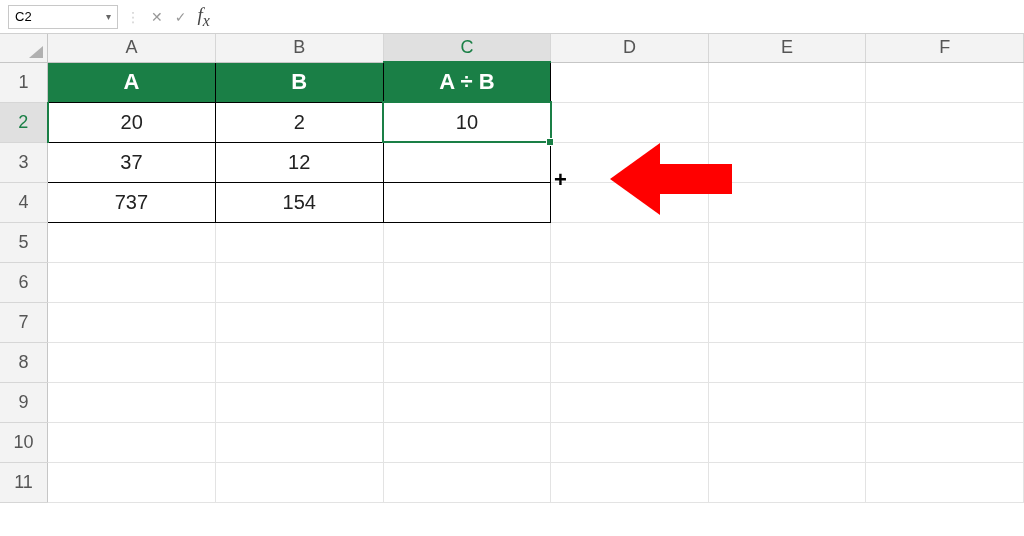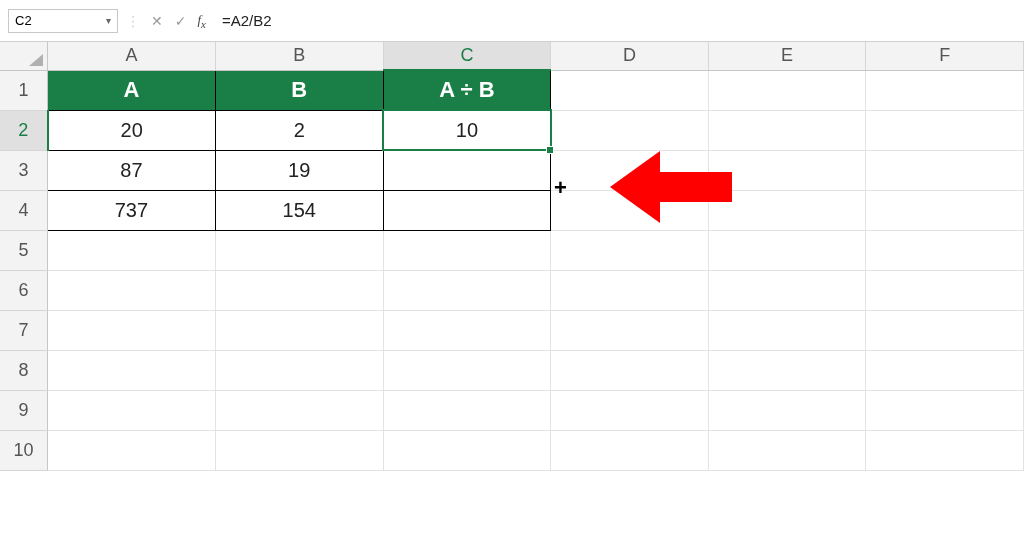--- a/index.html
+++ b/index.html
@@ -5,21 +5,21 @@
     * { box-sizing: border-box; margin: 0; padding: 0; }
     body {
       font-family: "Segoe UI", Arial, sans-serif;
       font-size: 14px;
       background: #fff;
       overflow: hidden;
     }
     .formula-bar {
       display: flex;
       align-items: center;
-      height: 42px;
+      height: 34px;
       border-bottom: 1px solid #d0d0d0;
       background: #fff;
       padding: 0 8px;
       gap: 6px;
     }
     .name-box {
       width: 110px;
       height: 24px;
       border: 1px solid #c8c8c8;
       display: flex;
@@ -38,21 +38,21 @@
     .fbar-btn {
       color: #999;
       font-size: 14px;
       padding: 0 3px;
       cursor: default;
     }
     .fx {
       font-style: italic;
       font-family: "Times New Roman", serif;
       color: #444;
-      font-size: 13px;
+      font-size: 19px;
       padding: 0 4px 0 2px;
     }
     .formula-input {
       flex: 1;
       border: none;
       outline: none;
       font-size: 15px;
       padding: 2px 6px;
       color: #222;
     }
@@ -175,21 +175,20 @@
 
 <div class="formula-bar">
   <div class="name-box">
     <span>C2</span>
     <span class="chev">▾</span>
   </div>
   <span class="sep-v">⋮</span>
   <span class="fbar-btn">✕</span>
   <span class="fbar-btn">✓</span>
   <span class="fx">f<sub>x</sub></span>
-  <input class="formula-input" value="=A2/B2" style="">
 </div>
 
 <div class="grid-wrap">
 <table class="sheet">
   <colgroup>
     <col style="width:48px">
         <col class="colA">
         <col class="colB">
         <col class="colC">
         <col class="colD">
@@ -222,22 +221,22 @@
     <td class="cell data selected">
       <span>10</span>
       <div class="fill-handle"></div>
     </td>
     <td class="cell"></td>
     <td class="cell"></td>
     <td class="cell"></td>
   </tr>
   <tr>
     <th class="rowh">3</th>
-    <td class="cell data">87</td>
-    <td class="cell data">19</td>
+    <td class="cell data">37</td>
+    <td class="cell data">12</td>
     <td class="cell data"></td>
     <td class="cell"></td>
     <td class="cell"></td>
     <td class="cell"></td>
   </tr>
   <tr>
     <th class="rowh">4</th>
     <td class="cell data">737</td>
     <td class="cell data">154</td>
     <td class="cell data"></td>
@@ -285,20 +284,29 @@
           <th class="rowh">9</th>
           <td class="cell"></td>
           <td class="cell"></td>
           <td class="cell"></td>
           <td class="cell"></td>
           <td class="cell"></td>
           <td class="cell"></td>
         </tr>
   <tr>
           <th class="rowh">10</th>
+          <td class="cell"></td>
+          <td class="cell"></td>
+          <td class="cell"></td>
+          <td class="cell"></td>
+          <td class="cell"></td>
+          <td class="cell"></td>
+        </tr>
+  <tr>
+          <th class="rowh">11</th>
           <td class="cell"></td>
           <td class="cell"></td>
           <td class="cell"></td>
           <td class="cell"></td>
           <td class="cell"></td>
           <td class="cell"></td>
         </tr>
 </tbody>
     </table>
 

